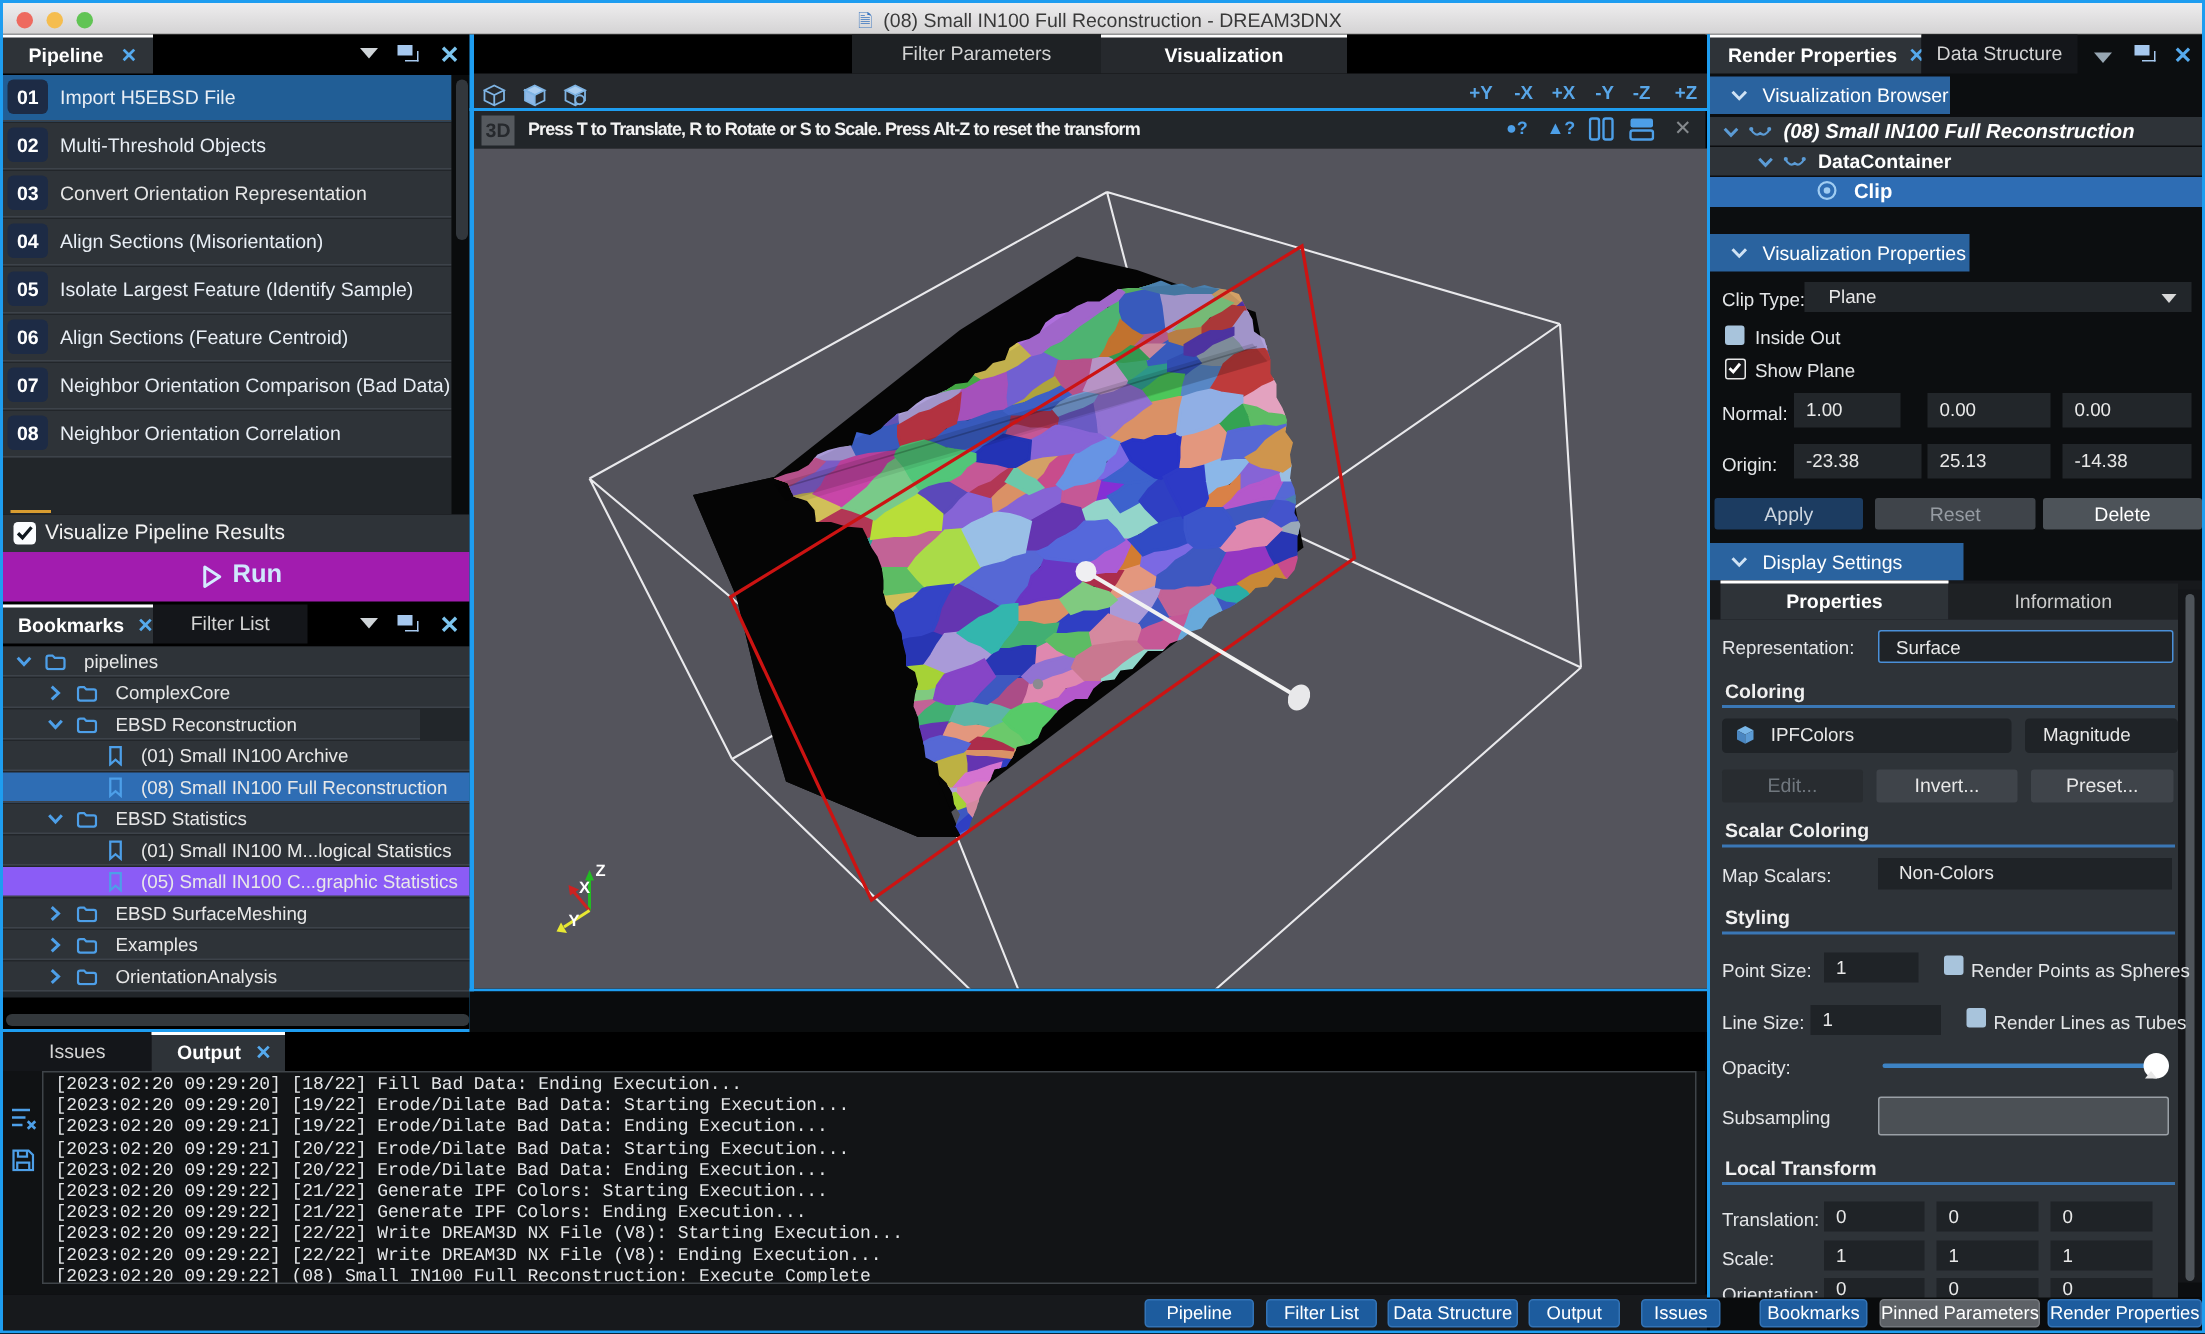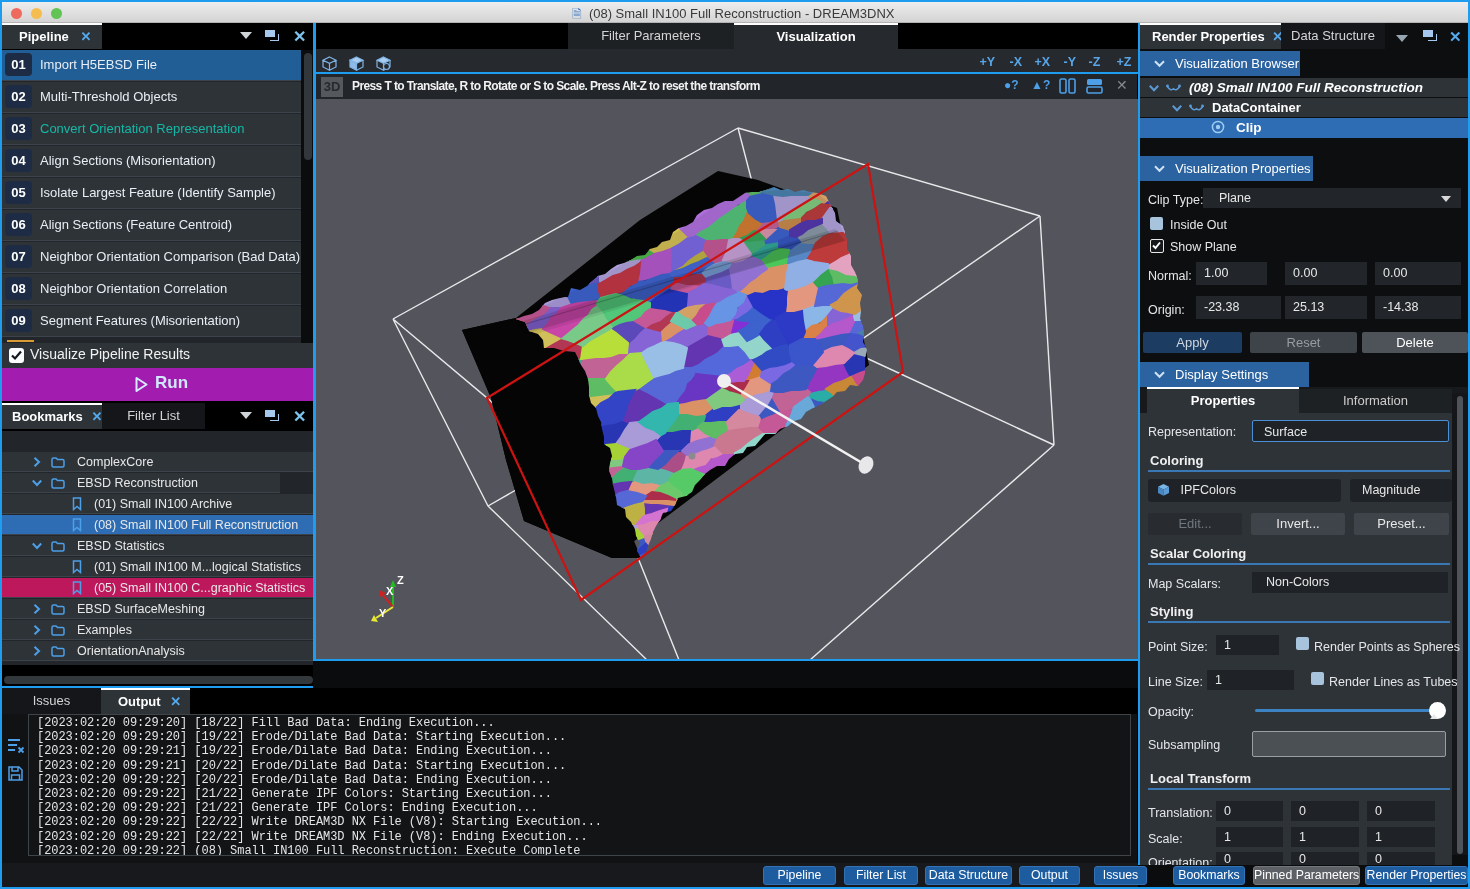--- a/index.html
+++ b/index.html
@@ -41,45 +41,41 @@
     <div class="abs" style="left:0;top:0px;width:299px;height:31px;background:#215e96;border-bottom:1.5px solid #3d434a;">
 <div class="abs" style="left:3px;top:3px;width:27px;height:23px;background:#1d2b45;border-radius:4px;color:#fff;font-weight:bold;font-size:13px;text-align:center;line-height:23px;">01</div>
 <div class="abs" style="left:38px;top:7px;color:#e8eef5;font-size:13px;white-space:nowrap;">Import H5EBSD File</div>
       </div>
 <div class="abs" style="left:0;top:32px;width:299px;height:31px;background:#2e3338;border-bottom:1.5px solid #3d434a;">
 <div class="abs" style="left:3px;top:3px;width:27px;height:23px;background:#1d2b45;border-radius:4px;color:#fff;font-weight:bold;font-size:13px;text-align:center;line-height:23px;">02</div>
 <div class="abs" style="left:38px;top:7px;color:#e8eef5;font-size:13px;white-space:nowrap;">Multi-Threshold Objects</div>
       </div>
 <div class="abs" style="left:0;top:64px;width:299px;height:31px;background:#2e3338;border-bottom:1.5px solid #3d434a;">
 <div class="abs" style="left:3px;top:3px;width:27px;height:23px;background:#1d2b45;border-radius:4px;color:#fff;font-weight:bold;font-size:13px;text-align:center;line-height:23px;">03</div>
-<div class="abs" style="left:38px;top:7px;color:#14b8a6;font-size:13px;white-space:nowrap;">Convert Orientation Representation</div>
+<div class="abs" style="left:38px;top:7px;color:#e5e5e5;font-size:13px;white-space:nowrap;">Convert Orientation Representation</div>
       </div>
 <div class="abs" style="left:0;top:96px;width:299px;height:31px;background:#2e3338;border-bottom:1.5px solid #3d434a;">
 <div class="abs" style="left:3px;top:3px;width:27px;height:23px;background:#1d2b45;border-radius:4px;color:#fff;font-weight:bold;font-size:13px;text-align:center;line-height:23px;">04</div>
 <div class="abs" style="left:38px;top:7px;color:#e8eef5;font-size:13px;white-space:nowrap;">Align Sections (Misorientation)</div>
       </div>
 <div class="abs" style="left:0;top:128px;width:299px;height:31px;background:#2e3338;border-bottom:1.5px solid #3d434a;">
 <div class="abs" style="left:3px;top:3px;width:27px;height:23px;background:#1d2b45;border-radius:4px;color:#fff;font-weight:bold;font-size:13px;text-align:center;line-height:23px;">05</div>
 <div class="abs" style="left:38px;top:7px;color:#e8eef5;font-size:13px;white-space:nowrap;">Isolate Largest Feature (Identify Sample)</div>
       </div>
 <div class="abs" style="left:0;top:160px;width:299px;height:31px;background:#2e3338;border-bottom:1.5px solid #3d434a;">
 <div class="abs" style="left:3px;top:3px;width:27px;height:23px;background:#1d2b45;border-radius:4px;color:#fff;font-weight:bold;font-size:13px;text-align:center;line-height:23px;">06</div>
 <div class="abs" style="left:38px;top:7px;color:#e8eef5;font-size:13px;white-space:nowrap;">Align Sections (Feature Centroid)</div>
       </div>
 <div class="abs" style="left:0;top:192px;width:299px;height:31px;background:#2e3338;border-bottom:1.5px solid #3d434a;">
 <div class="abs" style="left:3px;top:3px;width:27px;height:23px;background:#1d2b45;border-radius:4px;color:#fff;font-weight:bold;font-size:13px;text-align:center;line-height:23px;">07</div>
 <div class="abs" style="left:38px;top:7px;color:#e8eef5;font-size:13px;white-space:nowrap;">Neighbor Orientation Comparison (Bad Data)</div>
       </div>
 <div class="abs" style="left:0;top:224px;width:299px;height:31px;background:#2e3338;border-bottom:1.5px solid #3d434a;">
 <div class="abs" style="left:3px;top:3px;width:27px;height:23px;background:#1d2b45;border-radius:4px;color:#fff;font-weight:bold;font-size:13px;text-align:center;line-height:23px;">08</div>
 <div class="abs" style="left:38px;top:7px;color:#e8eef5;font-size:13px;white-space:nowrap;">Neighbor Orientation Correlation</div>
-      </div>
-<div class="abs" style="left:0;top:256px;width:299px;height:31px;background:#2e3338;border-bottom:1.5px solid #3d434a;">
-<div class="abs" style="left:3px;top:3px;width:27px;height:23px;background:#1d2b45;border-radius:4px;color:#fff;font-weight:bold;font-size:13px;text-align:center;line-height:23px;">09</div>
-<div class="abs" style="left:38px;top:7px;color:#e8eef5;font-size:13px;white-space:nowrap;">Segment Features (Misorientation)</div>
       </div>
 
     <div class="abs" style="left:299px;top:0;width:12px;height:293px;background:#0a0c0d;"></div>
     <div class="abs" style="left:302px;top:3px;width:8px;height:107px;background:#32373c;border-radius:4px;"></div>
 
     <div class="abs" style="left:5px;top:290px;width:27px;height:2px;background:#d89c30;"></div>
 
     <div class="abs" style="left:0;top:293px;width:311px;height:25px;background:#2e3338;">
       <div class="abs" style="left:7px;top:5px;width:15px;height:15px;background:#fbfdff;border-radius:3px;">
         <svg width="15" height="15" viewBox="0 0 15 15">
@@ -99,20 +95,29 @@
 </div>
 
 <div class="abs" style="left:2px;top:403px;width:311px;height:285px;background:#000;">
   <div class="abs tab-active" style="left:0;top:0;width:100px;height:26px;line-height:24px;padding-left:10px;">Bookmarks <span class="xblue" style="margin-left:5px;">✕</span></div>
   <div class="abs tab-inactive" style="left:100px;top:0;width:103px;height:26px;line-height:26px;text-align:center;background:#14161a;">Filter List</div>
   <div class="abs" style="left:238px;top:9px;width:0;height:0;border-left:6px solid transparent;border-right:6px solid transparent;border-top:7px solid #cfd4d8;"></div>
   <div class="abs" style="left:263px;top:7px;width:10px;height:7px;background:#a6c8ee;"></div>
   <div class="abs" style="left:268px;top:11px;width:9px;height:7px;border:1.5px solid #a6c8ee;border-top:none;border-left:none;background:transparent;"></div>
   <div class="abs" style="left:291px;top:4px;font-size:16px;color:#7cc4ee;font-weight:bold;">✕</div>
   <div class="abs" style="left:0;top:28px;width:311px;height:234px;background:#22262a;">
+      <div class="abs" style="left:0;top:0px;width:311px;height:20px;background:#2e3338;border-bottom:1px solid #3d434a;color:#e8e8e8;font-size:12.5px;">
+        <svg style="position:absolute;left:8px;top:6px;" width="12" height="8" viewBox="0 0 12 8">
+          <path d="M1.8 1.5 L6 6 L10.2 1.5" stroke="#4d9fe8" stroke-width="2" fill="none"></path>
+        </svg>
+        <svg style="position:absolute;left:28px;top:5px;" width="14" height="11" viewBox="0 0 14 11">
+          <path d="M1 2.5 Q1 1 2.5 1 L5 1 L6.5 2.5 L11.5 2.5 Q13 2.5 13 4 L13 8.5 Q13 10 11.5 10 L2.5 10 Q1 10 1 8.5 Z" fill="none" stroke="#4d9fe8" stroke-width="1.5"></path>
+        </svg>
+        <div class="abs" style="left:54px;top:3px;white-space:nowrap;">pipelines</div>
+      </div>
 <div class="abs" style="left:0;top:21px;width:311px;height:20px;background:#2e3338;border-bottom:1px solid #3d434a;color:#e8e8e8;font-size:12.5px;">
         <svg style="position:absolute;left:31px;top:4px;" width="8" height="12" viewBox="0 0 8 12">
           <path d="M1.5 1.8 L6 6 L1.5 10.2" stroke="#4d9fe8" stroke-width="2" fill="none"></path>
         </svg>
         <svg style="position:absolute;left:49px;top:5px;" width="14" height="11" viewBox="0 0 14 11">
           <path d="M1 2.5 Q1 1 2.5 1 L5 1 L6.5 2.5 L11.5 2.5 Q13 2.5 13 4 L13 8.5 Q13 10 11.5 10 L2.5 10 Q1 10 1 8.5 Z" fill="none" stroke="#4d9fe8" stroke-width="1.5"></path>
         </svg>
         <div class="abs" style="left:75px;top:3px;white-space:nowrap;">ComplexCore</div>
       </div>
 <div class="abs" style="left:0;top:42px;width:278px;height:20px;background:#2e3338;border-bottom:1px solid #3d434a;color:#e8e8e8;font-size:12.5px;">
@@ -144,21 +149,21 @@
           <path d="M1 2.5 Q1 1 2.5 1 L5 1 L6.5 2.5 L11.5 2.5 Q13 2.5 13 4 L13 8.5 Q13 10 11.5 10 L2.5 10 Q1 10 1 8.5 Z" fill="none" stroke="#4d9fe8" stroke-width="1.5"></path>
         </svg>
         <div class="abs" style="left:75px;top:3px;white-space:nowrap;">EBSD Statistics</div>
       </div>
 <div class="abs" style="left:0;top:126px;width:311px;height:20px;background:#2e3338;border-bottom:1px solid #3d434a;color:#e8e8e8;font-size:12.5px;">
         <svg style="position:absolute;left:70px;top:3px;" width="10" height="14" viewBox="0 0 10 14">
           <path d="M1.5 1 H8.5 V12.5 L5 9.5 L1.5 12.5 Z" fill="none" stroke="#4d9fe8" stroke-width="1.5"></path>
         </svg>
         <div class="abs" style="left:92px;top:3px;white-space:nowrap;">(01) Small IN100 M...logical Statistics</div>
       </div>
-<div class="abs" style="left:0;top:147px;width:311px;height:20px;background:#be185d;border-bottom:1px solid #3d434a;color:#e8e8e8;font-size:12.5px;">
+<div class="abs" style="left:0;top:147px;width:311px;height:20px;background:#8b5cf6;border-bottom:1px solid #3d434a;color:#e8e8e8;font-size:12.5px;">
         <svg style="position:absolute;left:70px;top:3px;" width="10" height="14" viewBox="0 0 10 14">
           <path d="M1.5 1 H8.5 V12.5 L5 9.5 L1.5 12.5 Z" fill="none" stroke="#4d9fe8" stroke-width="1.5"></path>
         </svg>
         <div class="abs" style="left:92px;top:3px;white-space:nowrap;">(05) Small IN100 C...graphic Statistics</div>
       </div>
 <div class="abs" style="left:0;top:168px;width:311px;height:20px;background:#2e3338;border-bottom:1px solid #3d434a;color:#e8e8e8;font-size:12.5px;">
         <svg style="position:absolute;left:31px;top:4px;" width="8" height="12" viewBox="0 0 8 12">
           <path d="M1.5 1.8 L6 6 L1.5 10.2" stroke="#4d9fe8" stroke-width="2" fill="none"></path>
         </svg>
         <svg style="position:absolute;left:49px;top:5px;" width="14" height="11" viewBox="0 0 14 11">

